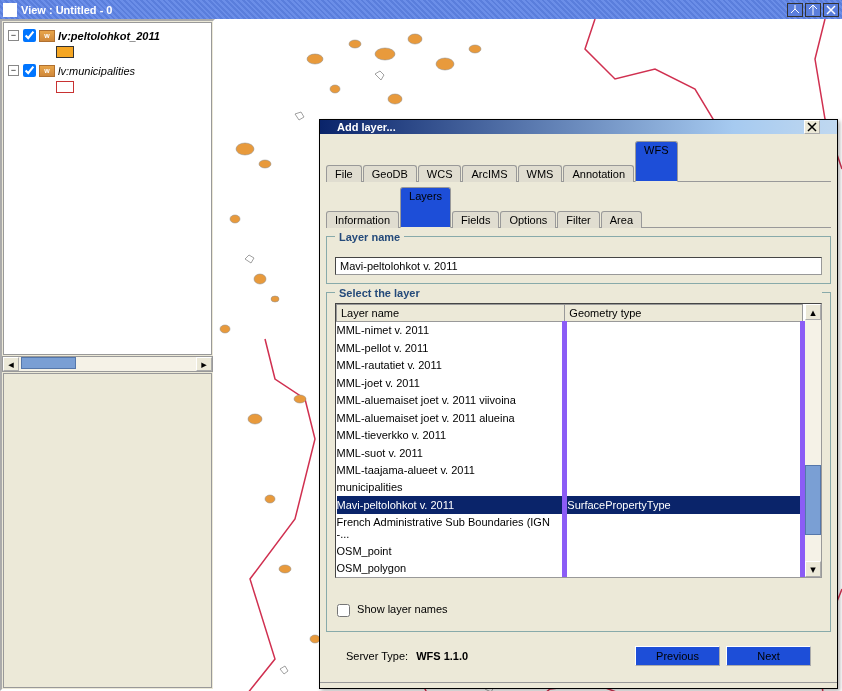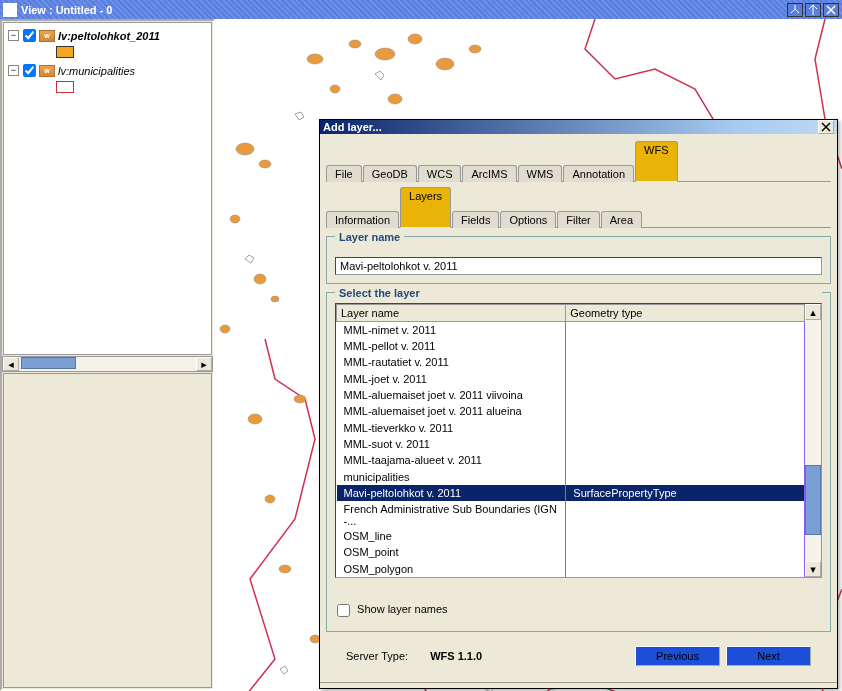--- a/index.html
+++ b/index.html
@@ -30,49 +30,49 @@
 .hscroll .arrow { width: 16px; height: 14px; background: #ece9d8; border: 1px outset #fff; display: flex; align-items: center; justify-content: center; cursor: pointer; }
 .hscroll .track { flex: 1; height: 14px; background: #f5f2e7; position: relative; }
 .hscroll .thumb { position: absolute; left: 2px; width: 55px; height: 12px; background: #7a9fd4; border: 1px solid #5577aa; top: 0; cursor: pointer; }
 
 .left-bottom { height: 315px; background: #ece9d8; border: 1px solid #999; margin: 1px; }
 
 .map-canvas { flex: 1; background: #fff; position: relative; overflow: hidden; }
 .map-canvas svg { width: 100%; height: 100%; }
 
 .dialog { position: absolute; left: 319px; top: 119px; width: 519px; height: 570px; background: #ece9d8; border: 1px solid #000; box-shadow: 2px 2px 4px rgba(0,0,0,0.3); display: flex; flex-direction: column; }
-.dialog-titlebar { height: 37px; background: linear-gradient(90deg, #0a246a, #a6caf0 80%, #c0d8f0); color: #fff; font-weight: bold; display: flex; align-items: center; padding: 0 3px; }
+.dialog-titlebar { height: 37px; background: linear-gradient(90deg, #0a246a, #a6caf0 80%, #c0d8f0); color: #fff; font-weight: bold; display: flex; align-items: center; padding: 0 17px; }
 .dialog-titlebar .spacer { flex: 1; }
 .dialog-titlebar .close-btn { width: 16px; height: 14px; background: #ece9d8; border: 1px outset #fff; display: flex; align-items: center; justify-content: center; cursor: pointer; color: #000; }
 
 .dialog-body { flex: 1; padding: 6px; display: flex; flex-direction: column; }
 .tabs-row { display: flex; border-bottom: 1px solid #999; margin-bottom: 4px; }
 .tab { padding: 2px 8px; border: 1px solid #999; border-bottom: none; background: #ece9d8; margin-right: 1px; border-radius: 3px 3px 0 0; cursor: pointer; position: relative; top: 1px; }
-.tab.active { background: #eab308; border-bottom: 1px solid #ece9d8; font-weight: normal; z-index: 2; }
+.tab.active { background: #1d4ed8; border-bottom: 1px solid #ece9d8; font-weight: normal; z-index: 2; }
 .tab.inactive { background: #e0ddd0; margin-top: 24px; }
 
 .fieldset { border: 1px solid #8aa; margin: 4px 0; padding: 8px; }
 .fieldset-legend { color: #244a7a; font-weight: bold; padding: 0 4px; background: #ece9d8; position: relative; top: -14px; margin-bottom: -10px; display: inline-block; }
 .field-input { width: 100%; border: 1px inset #999; padding: 2px 4px; background: #fff; }
 
 .layer-table-wrap { border: 1px inset #999; background: #fff; height: 275px; overflow: hidden; position: relative; display: flex; }
 .layer-table { flex: 1; border-collapse: collapse; }
 .layer-table th { background: #ece9d8; border: 1px solid #999; text-align: left; padding: 2px 4px; font-weight: normal; }
-.layer-table td { border-right: 1px solid #8b5cf6; padding: 1px 7px; height: 16px; }
+.layer-table td { border-right: 5px solid #8b5cf6; padding: 1px 0; height: 16px; }
 .layer-table tr.selected td { background: #0a246a; color: #fff; }
 .vscroll { width: 16px; background: #ece9d8; display: flex; flex-direction: column; }
 .vscroll .arrow { height: 16px; background: #ece9d8; border: 1px outset #fff; display: flex; align-items: center; justify-content: center; cursor: pointer; }
 .vscroll .track { flex: 1; background: #f5f2e7; position: relative; }
 .vscroll .thumb { position: absolute; left: 0; right: 0; top: 60%; height: 70px; background: #7a9fd4; border: 1px solid #5577aa; cursor: pointer; }
 
 .checkbox-row { padding: 6px 2px; margin-top: 19px; }
 .checkbox-row input { vertical-align: middle; margin-right: 4px; }
 
 .server-row { padding: 10px 20px; display: flex; align-items: center; }
-.server-row .label { margin-right: 22px; text-align: center; }
+.server-row .label { margin-right: 8px; text-align: center; }
 .server-row .value { font-weight: bold; }
 .server-row .spacer { flex: 1; }
 .btn { min-width: 85px; padding: 3px 12px; background: #1d4ed8; border: 1px outset #fff; cursor: pointer; margin-left: 6px; }
 
 .dialog-footer { border-top: 1px solid #999; padding: 8px; display: flex; justify-content: flex-end; }
 </style>
 </head>
 <body>
 
 <div class="window-titlebar">
@@ -264,24 +264,20 @@
               </tr>
               <tr class="selected">
                 <td>Mavi-peltolohkot v. 2011</td>
                 <td>SurfacePropertyType</td>
               </tr>
               <tr>
                 <td>French Administrative Sub Boundaries (IGN -...</td>
                 <td></td>
               </tr>
               <tr>
-                <td>OSM_line</td>
-                <td></td>
-              </tr>
-              <tr>
                 <td>OSM_point</td>
                 <td></td>
               </tr>
               <tr>
                 <td>OSM_polygon</td>
                 <td></td>
               </tr>
             </tbody>
         </table>
         <div class="vscroll">

